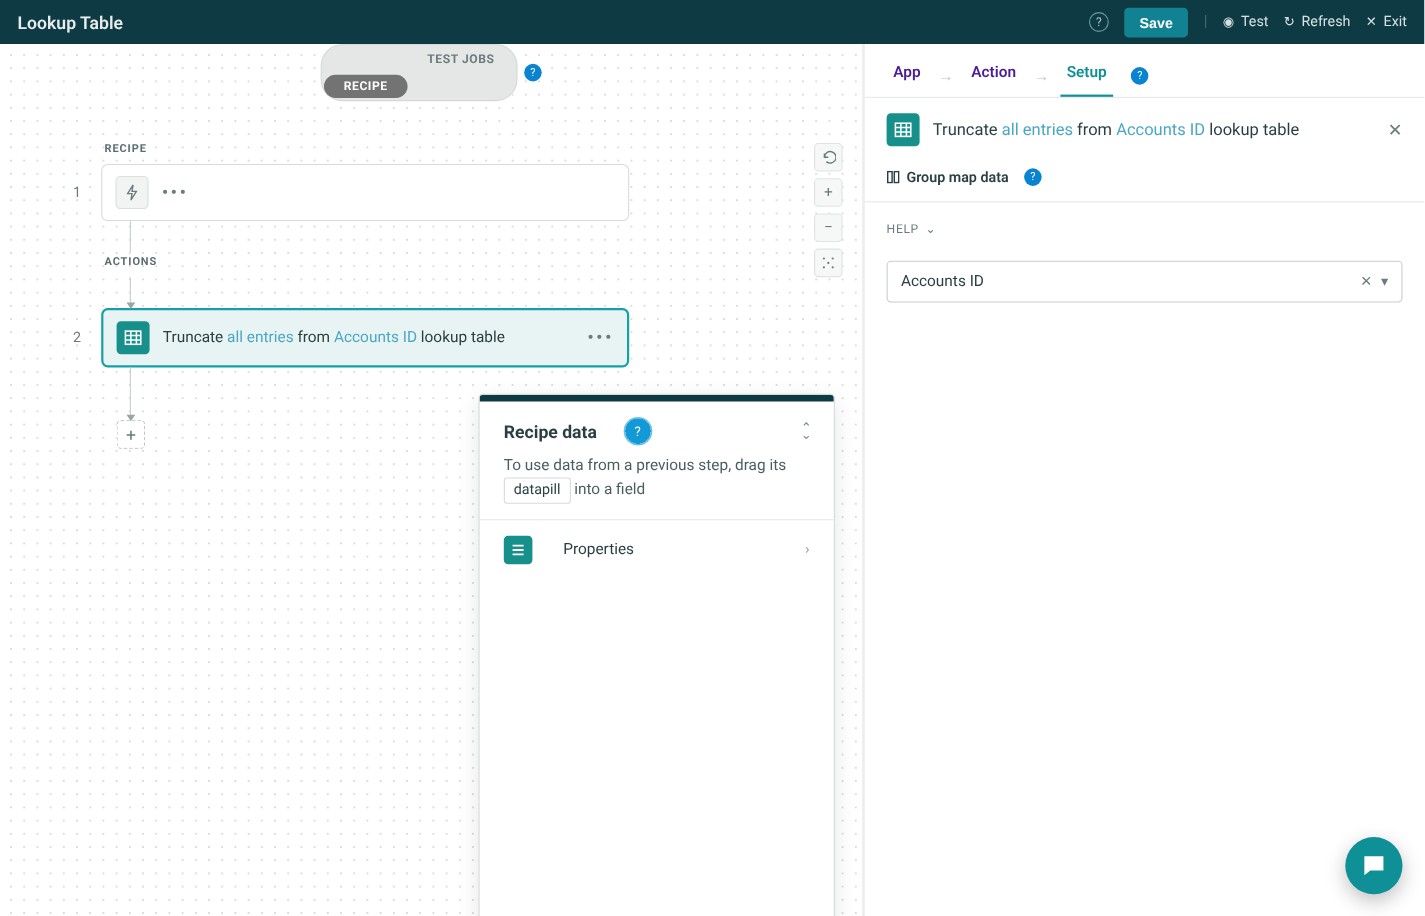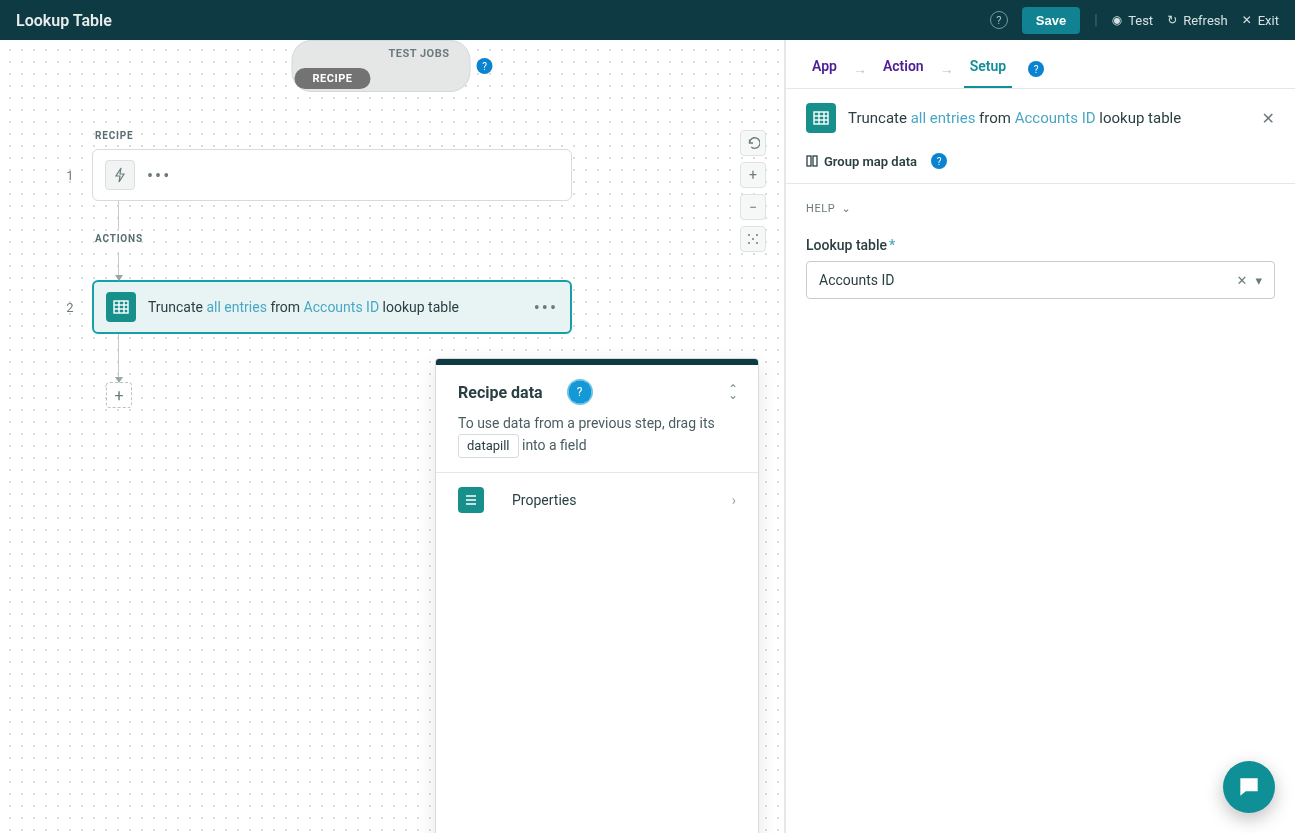--- a/index.html
+++ b/index.html
@@ -557,23 +557,20 @@
         <span>Group map data</span>
       </div>
       <div class="tool-help">?</div>
     </div>
 
     <div class="sp-body">
       <div class="help-toggle">
         <span>HELP</span>
         <span>⌄</span>
       </div>
-      <div class="field-label">
-        <span>Lookup table</span><span class="req">*</span>
-      </div>
       <div class="select-box">
         <div class="sel-val">Accounts ID</div>
         <div class="sel-clear">✕</div>
         <div class="sel-caret">▾</div>
       </div>
     </div>
   </div>
 </div>
 
 <div class="chat-bubble">

